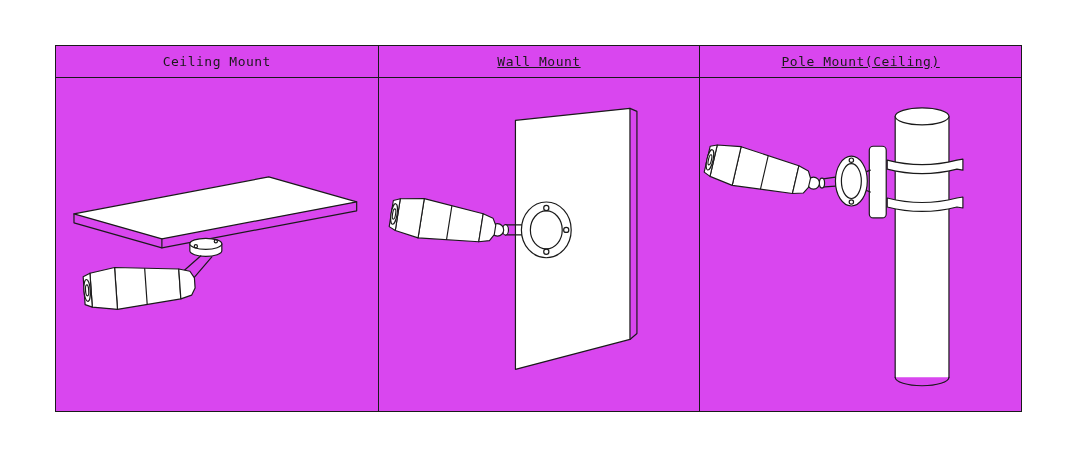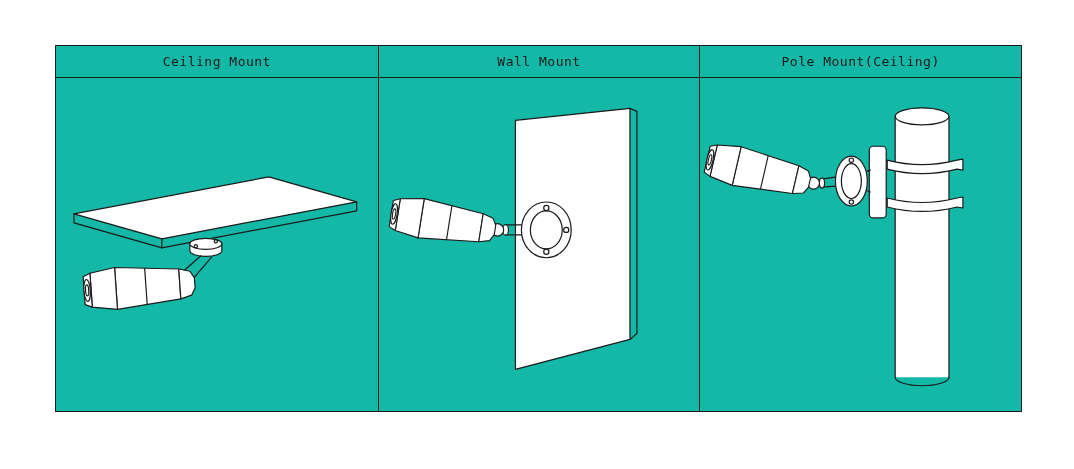--- a/index.html
+++ b/index.html
@@ -18,29 +18,30 @@
   .mount-table {
     position: absolute;
     left: 55px;
     top: 45px;
     width: 965px;
     height: 365px;
     border: 1px solid currentColor;
     color: var(--line, #1a1a1a);
     display: grid;
     grid-template-columns: 1fr 1fr 1fr;
-    background: #14b8a6;
+    background: #d946ef;
   }
   .panel {
     display: grid;
     grid-template-rows: 32px 1fr;
     min-width: 0;
   }
   .panel + .panel {
     border-left: 1px solid currentColor;
+    text-decoration: underline;
   }
   .panel-title {
     border-bottom: 1px solid currentColor;
     display: flex;
     align-items: center;
     justify-content: center;
     font-size: 13px;
     letter-spacing: 0.5px;
     color: var(--line, #1a1a1a);
     white-space: nowrap;

